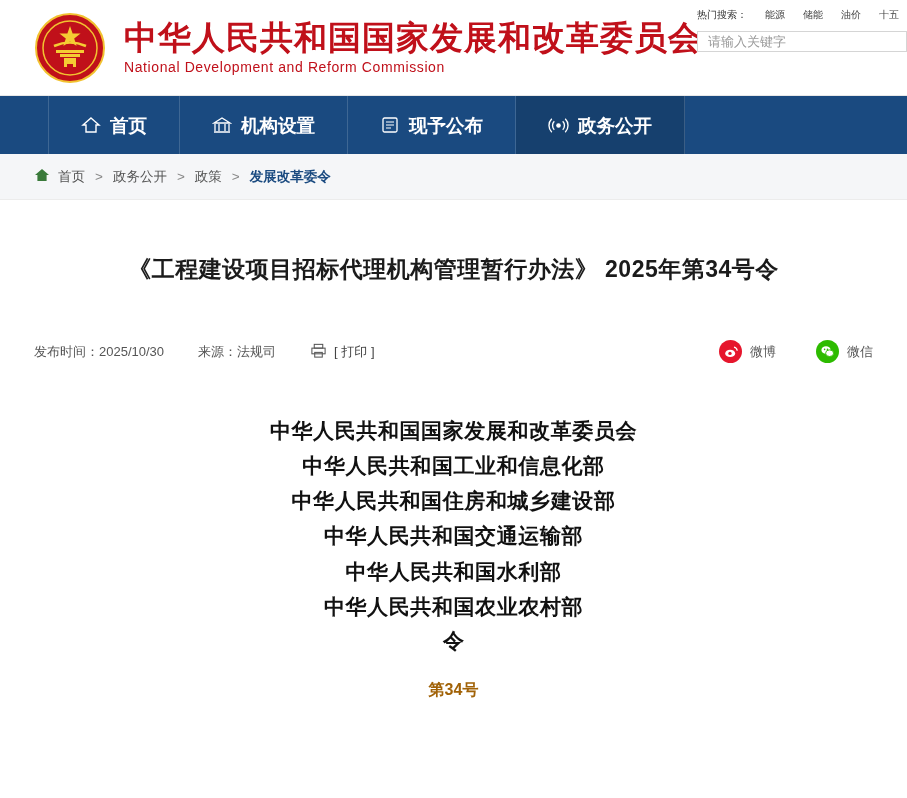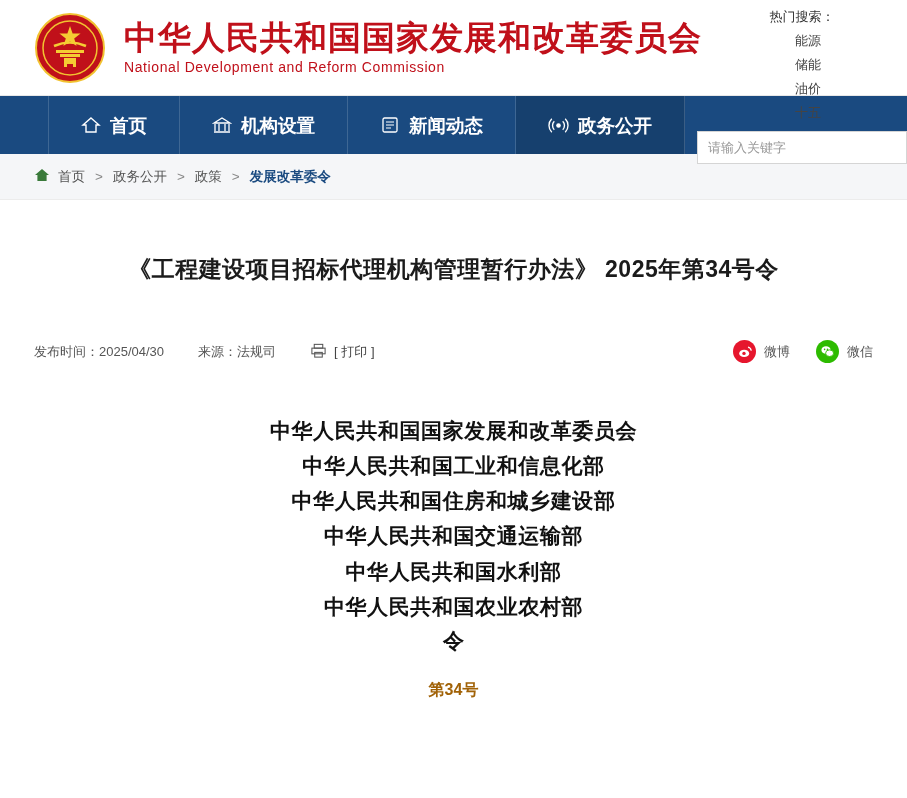--- a/index.html
+++ b/index.html
@@ -56,36 +56,35 @@
     position: absolute;
     right: 0;
     top: 0;
     width: 210px;
     height: 96px;
   }
   .hot-search {
     display: flex;
     align-items: center;
     gap: 6px;
-    font-size: 13px;
+    font-size: 10px;
     color: #444;
     padding-top: 8px;
     white-space: nowrap;
     overflow: hidden;
-    flex-direction: column;
   }
   .hot-search .label { color: #333; }
   .hot-search a {
     color: #444;
     text-decoration: none;
     margin-left: 12px;
   }
   .search-box {
     margin-top: 9px;
-    height: 33px;
+    height: 21px;
     border: 1px solid #d5d5d5;
     background: #fff;
     display: flex;
     align-items: center;
   }
   .search-box input {
     border: none;
     outline: none;
     height: 31px;
     flex: 1;
@@ -167,21 +166,21 @@
     align-items: center;
     gap: 7px;
     color: #444;
     cursor: pointer;
   }
   .share {
     position: absolute;
     right: 0;
     display: flex;
     align-items: center;
-    gap: 26px;
+    gap: 40px;
   }
   .share-item {
     display: flex;
     align-items: center;
     gap: 8px;
     font-size: 13px;
     color: #555;
     cursor: pointer;
   }
   .share-ico {
@@ -280,21 +279,21 @@
     </span>
     <span>机构设置</span>
   </div>
   <div class="nav-item">
     <span>
       <svg width="20" height="20" viewBox="0 0 20 20">
           <rect x="3" y="3" width="14" height="14" rx="1.5" fill="none" stroke="#fff" stroke-width="1.3"></rect>
           <path d="M6 7 h8 M6 10 h8 M6 13 h5" stroke="#fff" stroke-width="1.2"></path>
         </svg>
     </span>
-    <span>新闻动态</span>
+    <span>现予公布</span>
   </div>
   <div class="nav-item active">
     <span>
       <svg width="21" height="21" viewBox="0 0 20 20">
           <circle cx="10" cy="10" r="2.2" fill="#fff"></circle>
           <path d="M6 6 a5.6 5.6 0 0 0 0 8 M14 6 a5.6 5.6 0 0 1 0 8 M3.6 3.6 a9 9 0 0 0 0 12.8 M16.4 3.6 a9 9 0 0 1 0 12.8" fill="none" stroke="#fff" stroke-width="1.3"></path>
         </svg>
     </span>
     <span>政务公开</span>
   </div>
@@ -313,21 +312,21 @@
   <a href="#">政策</a>
   <span class="sep">&gt;</span>
   <a href="#" class="current">发展改革委令</a>
 </div>
 
 <div class="article">
   <div class="doc-title">《工程建设项目招标代理机构管理暂行办法》 2025年第34号令</div>
 
   <div class="meta">
     <span class="m-item">
-      <span>发布时间：</span><span>2025/04/30</span>
+      <span>发布时间：</span><span>2025/10/30</span>
     </span>
     <span class="m-item">
       <span>来源：</span><span>法规司</span>
     </span>
     <span class="print">
       <span>
         <svg width="17" height="17" viewBox="0 0 18 18">
             <rect x="4.5" y="2.5" width="9" height="4" fill="none" stroke="#555" stroke-width="1.1"></rect>
             <rect x="2" y="6.5" width="14" height="6" fill="none" stroke="#555" stroke-width="1.1"></rect>
             <rect x="5" y="11" width="8" height="5" fill="none" stroke="#555" stroke-width="1.1"></rect>

